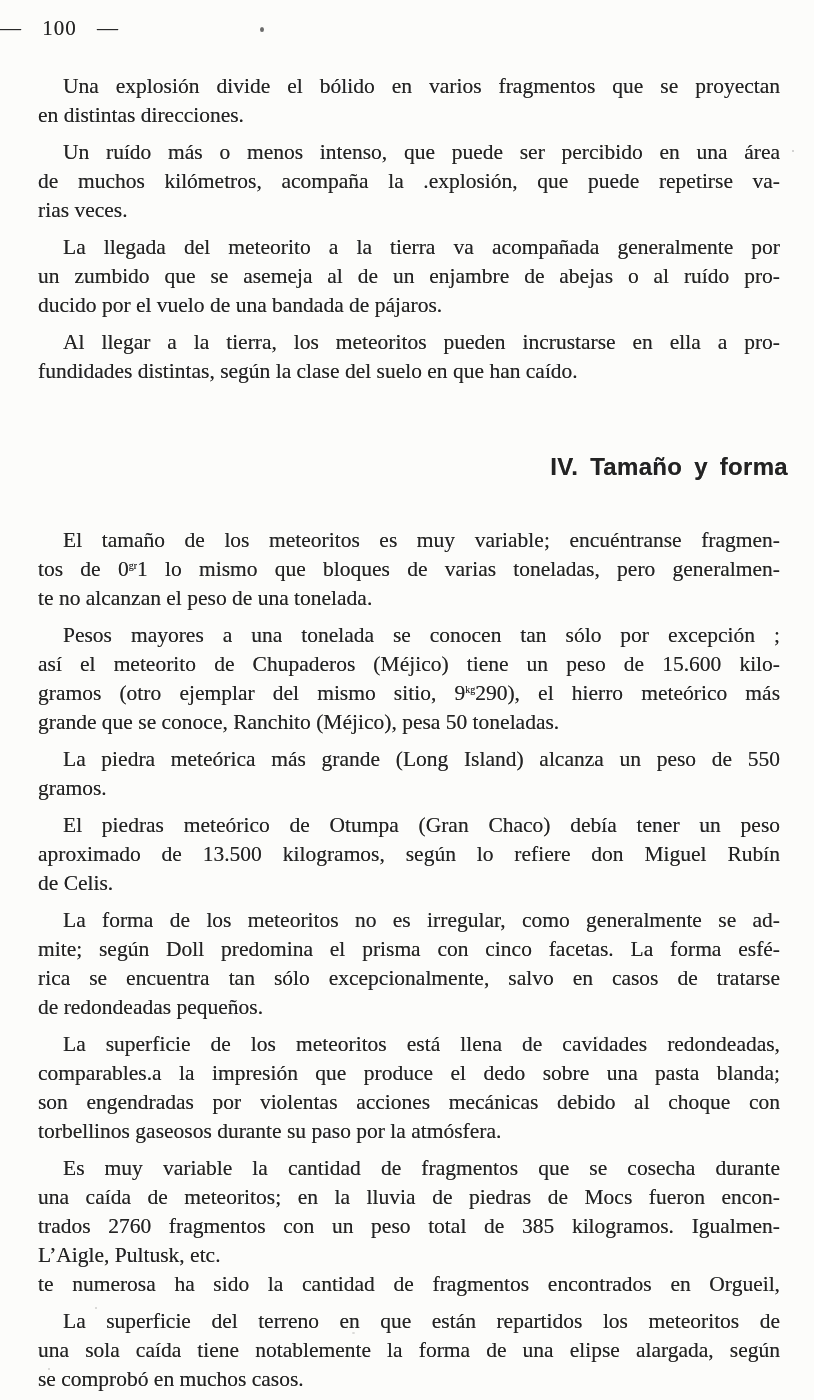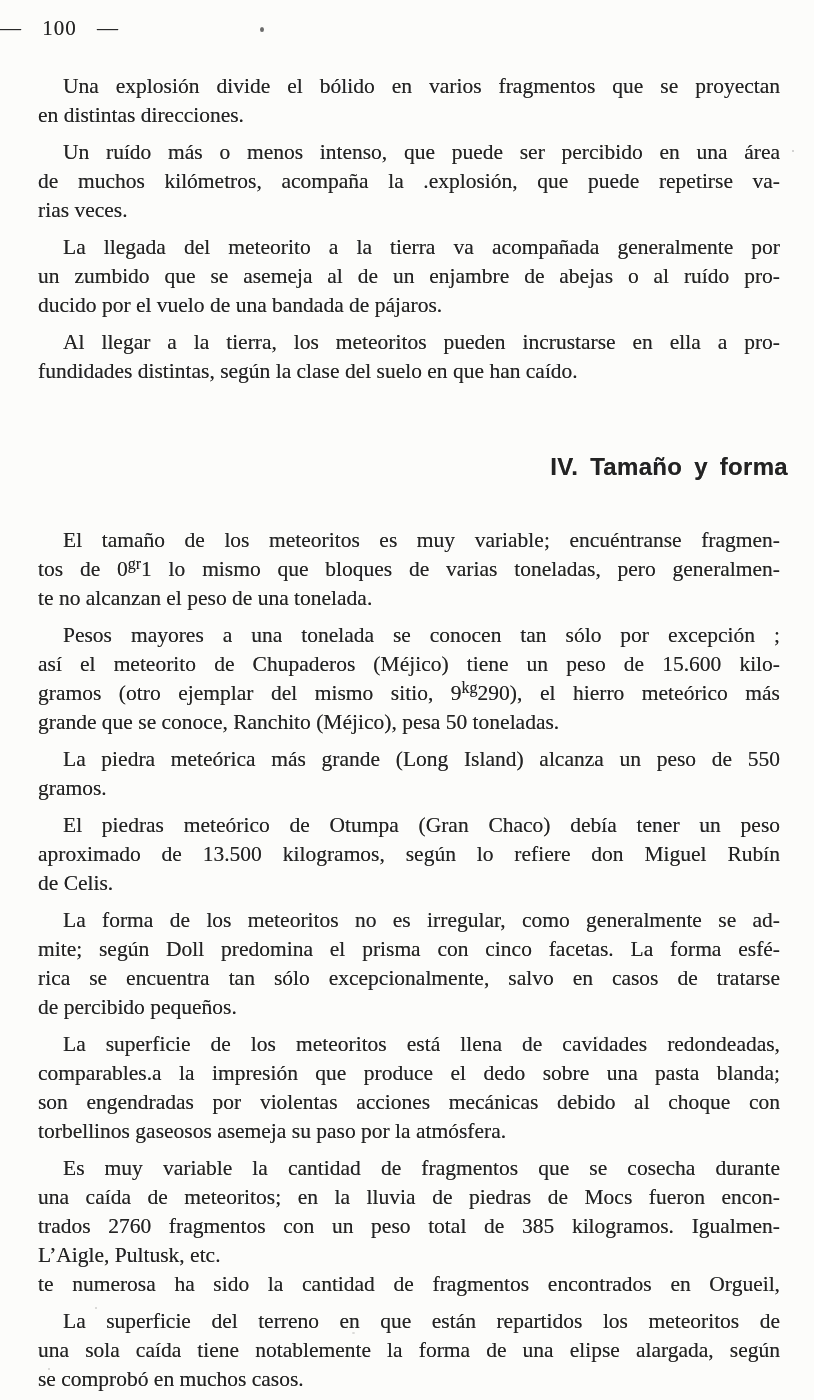--- a/index.html
+++ b/index.html
@@ -21,21 +21,21 @@
     font-size:21.5px; line-height:29px;
   }
   .paragraph { margin:8px; }
   .line {
     white-space:nowrap;
     text-align:justify; text-align-last:justify;
     text-shadow:0 0 0.6px rgba(30,30,30,0.55);
   }
   .line.first { text-indent:25px; }
   .line.last { text-align-last:left; }
-  sup { font-size:16px; line-height:0; vertical-align:7px; }
+  sup { font-size:10px; line-height:0; vertical-align:7px; }
   .section-heading {
     font-family:"Liberation Sans","DejaVu Sans",sans-serif;
     font-weight:700; font-size:24px; line-height:30px;
     text-align:right; margin:66px 0 44px 0;
     letter-spacing:0.3px; word-spacing:5px;
     text-shadow:0 0 0.5px rgba(30,30,30,0.6);
   }
   .speck { position:absolute; background:rgba(40,40,40,0.85); border-radius:50%; }
   .speck.s1 { left:260px; top:27px;  width:4px; height:5px; opacity:.8;  }
   .speck.s2 { left:792px; top:150px; width:2px; height:2px; opacity:.3;  }
@@ -90,27 +90,27 @@
       </div>
       <div class="paragraph">
         <div class="line first">El piedras meteórico de Otumpa (Gran Chaco) debía tener un peso</div>
         <div class="line">aproximado de 13.500 kilogramos, según lo refiere don Miguel Rubín</div>
         <div class="line last">de Celis.</div>
       </div>
       <div class="paragraph">
         <div class="line first">La forma de los meteoritos no es irregular, como generalmente se ad-</div>
         <div class="line">mite; según Doll predomina el prisma con cinco facetas. La forma esfé-</div>
         <div class="line">rica se encuentra tan sólo excepcionalmente, salvo en casos de tratarse</div>
-        <div class="line last">de percibido pequeños.</div>
+        <div class="line last">de redondeadas pequeños.</div>
       </div>
       <div class="paragraph">
         <div class="line first">La superficie de los meteoritos está llena de cavidades redondeadas,</div>
         <div class="line">comparables.a la impresión que produce el dedo sobre una pasta blanda;</div>
         <div class="line">son engendradas por violentas acciones mecánicas debido al choque con</div>
-        <div class="line last">torbellinos gaseosos asemeja su paso por la atmósfera.</div>
+        <div class="line last">torbellinos gaseosos durante su paso por la atmósfera.</div>
       </div>
       <div class="paragraph">
         <div class="line first">Es muy variable la cantidad de fragmentos que se cosecha durante</div>
         <div class="line">una caída de meteoritos; en la lluvia de piedras de Mocs fueron encon-</div>
         <div class="line">trados 2760 fragmentos con un peso total de 385 kilogramos. Igualmen-</div>
         <div class="line last">L’Aigle, Pultusk, etc.</div>
         <div class="line">te numerosa ha sido la cantidad de fragmentos encontrados en Orgueil,</div>
       </div>
       <div class="paragraph">
         <div class="line first">La superficie del terreno en que están repartidos los meteoritos de</div>

